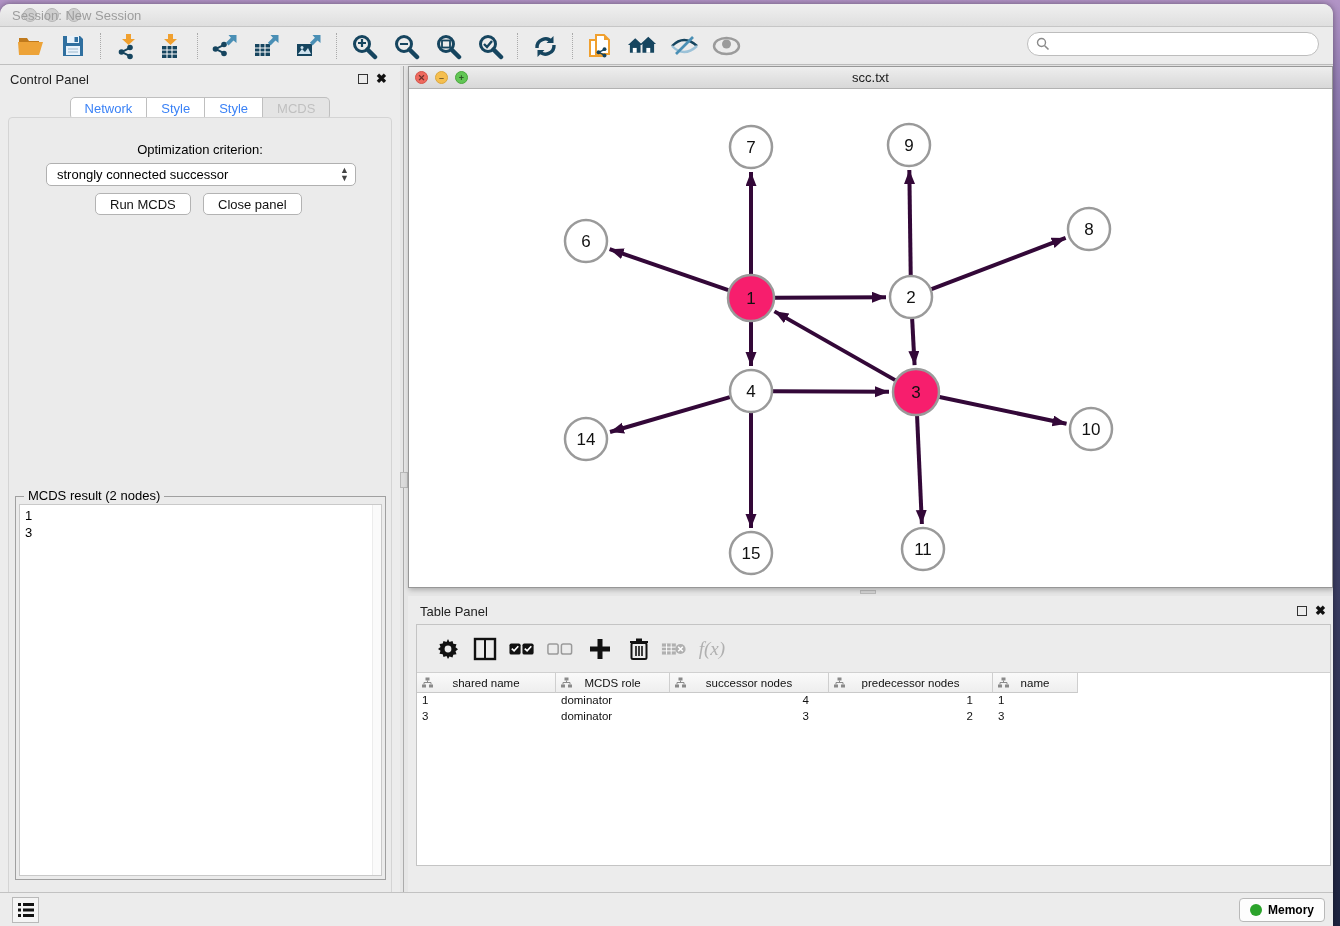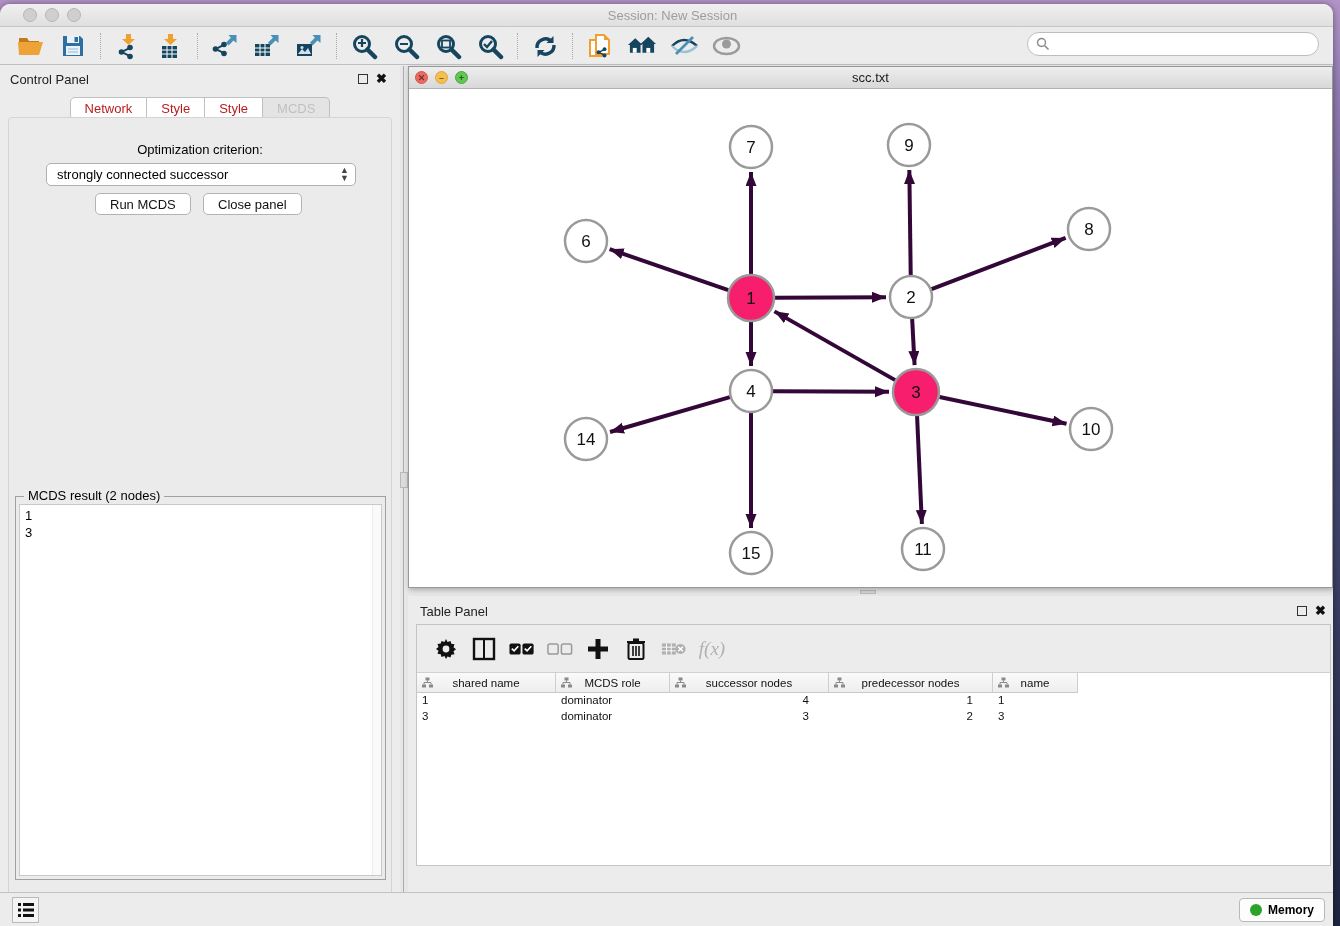--- a/index.html
+++ b/index.html
@@ -9,21 +9,21 @@
 
   .app-window { position:absolute; left:0; top:4px; width:1333px; height:922px;
     background:#ececec; border-radius:10px 10px 0 0; overflow:hidden;
     box-shadow:0 0 6px rgba(0,0,0,.4); }
 
   
   .titlebar { position:absolute; left:0; top:0; width:100%; height:23px;
     background:linear-gradient(#f0f0f0,#dfdfdf); border-bottom:1px solid #c6c6c6; }
   .traffic { position:absolute; top:4px; width:14px; height:14px; border-radius:50%;
     background:#cfcfcf; border:1px solid #b5b5b5; }
-  .win-title { position:absolute; left:12px; right:0; top:4px; text-align:center;
+  .win-title { position:absolute; left:12px; right:0; top:4px; text-align:left;
     font-size:13px; color:#9d9d9d; }
 
   
   .toolbar { position:absolute; left:0; top:24px; width:100%; height:37px;
     background:#ececec; border-bottom:1px solid #bfbfbf;
     display:flex; align-items:center; padding-left:10px; }
   .tb-icon { width:30px; height:28px; margin:0 6px; display:flex;
     align-items:center; justify-content:center; cursor:default; }
   .tb-sep { width:1px; height:26px; margin:0 6px;
     border-left:1px dotted #aaa; }
@@ -37,21 +37,21 @@
   .panel-title { font-size:13px; color:#222; }
   .panel-btns { position:absolute; display:flex; gap:8px; align-items:center; }
   .float-box { width:10px; height:10px; border:1.5px solid #333; display:inline-block; }
   .close-x { font-size:13px; font-weight:bold; color:#111; line-height:10px; }
 
   
   .cp-header { position:absolute; left:10px; top:68px; }
   .cp-btns { left:358px; top:70px; }
   .cp-tabs { position:absolute; left:0; top:93px; width:400px; display:flex; justify-content:center; }
   .tab { font-size:13px; padding:3px 14px; background:#fff; border:1px solid #bfbfbf;
-    border-left:none; color:#b91c1c; }
+    border-left:none; color:#3b82f6; }
   .tab:first-child { border-left:1px solid #bfbfbf; border-radius:5px 0 0 5px; }
   .tab:last-child { border-radius:0 5px 5px 0; }
   .tab.disabled { background:#e4e4e4; color:#c0c0c0; }
   .cp-body { position:absolute; left:8px; top:113px; width:384px; height:795px;
     background:#ebebeb; border:1px solid #d4d4d4; border-radius:4px; }
   .opt-label { position:absolute; left:0; width:100%; top:24px; text-align:center; font-size:13px; }
   .dropdown { position:absolute; left:37px; top:45px; width:310px; height:23px; background:#fff;
     border:1px solid #b0b0b0; border-radius:5px; display:flex; align-items:center;
     font-size:13px; padding-left:10px; }
   .dd-stepper { position:absolute; right:6px; top:2px; display:flex; flex-direction:column;
@@ -93,21 +93,21 @@
 
   
   .tp-header { position:absolute; left:420px; top:600px; }
   .tp-btns { left:1297px; top:602px; }
   .tp-container { position:absolute; left:416px; top:620px; width:915px; height:242px;
     background:#fff; border:1px solid #c4c4c4; }
   .tp-toolbar { position:absolute; left:0; top:0; width:100%; height:48px;
     background:#ececec; border-bottom:1px solid #d0d0d0; display:flex; align-items:center;
     padding-left:10px; }
   .tp-icon { width:26px; height:26px; margin:4px 6px; display:flex; align-items:center;
-    justify-content:center; }
+    justify-content:flex-end; }
   .fx { font-family:"Liberation Serif",serif; font-style:italic; font-size:19px; color:#b0b0b0; }
   .tbl { position:absolute; left:0; top:48px; }
   .tbl-head { display:flex; }
   .th { height:20px; background:linear-gradient(#fafafa,#eeeeee); border-right:1px solid #cfcfcf;
     border-bottom:1px solid #c9c9c9; font-size:11.5px; display:flex; align-items:center;
     justify-content:center; gap:4px; color:#111; position:relative; }
   .th .tree-ic { position:absolute; left:5px; top:4px; }
   .tr { display:flex; }
   .td { height:16px; font-size:11.5px; color:#111; padding:1px 5px; white-space:nowrap; }
   .td.r { text-align:right; padding-right:20px; }

